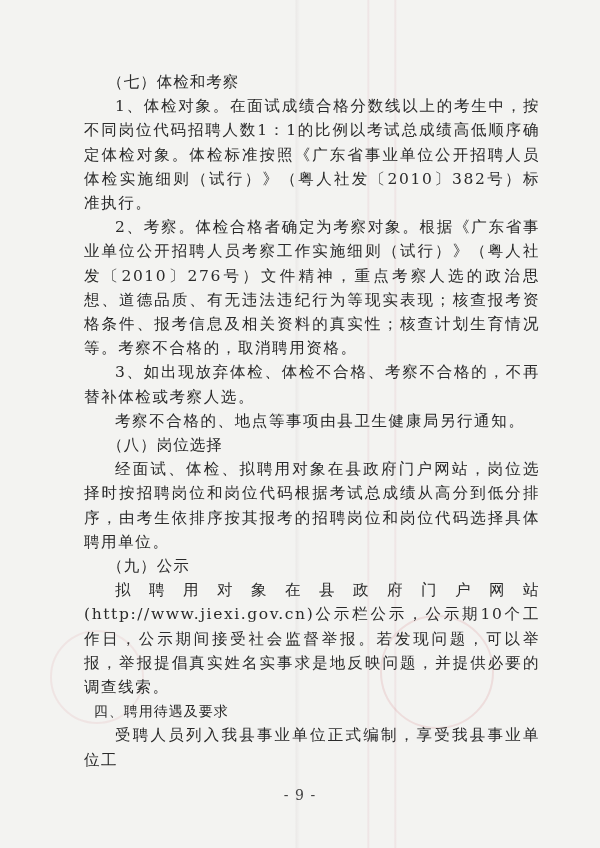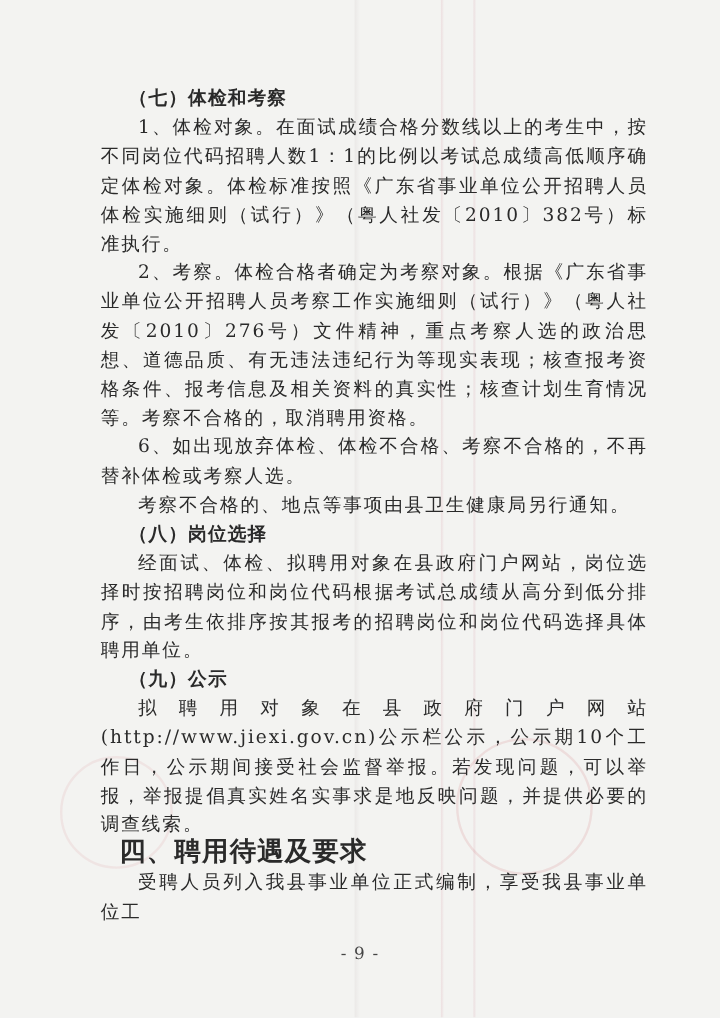--- a/index.html
+++ b/index.html
@@ -22,39 +22,39 @@
     position: absolute; border-radius: 50%;
     border: 2px solid rgba(210,120,130,0.18);
   }
   .stamp.right { left: 380px; top: 615px; width: 110px; height: 110px; }
   .stamp.left { left: 50px; top: 630px; width: 90px; height: 90px; border-color: rgba(210,120,130,0.12); }
   .content {
     position: absolute; left: 84px; top: 70px; width: 456px;
     font-size: 15.5px; line-height: 24.2px; letter-spacing: 1.6px;
   }
   .p { margin: 0; text-indent: 2em; text-align: justify; }
-  .h { margin: 0; font-family: "DejaVu Sans", "Liberation Sans", sans-serif; font-weight: bold; text-indent: 1.5em; letter-spacing: 1px; }
-  .h.section { text-indent: 0.7em; font-size: 22px; }
+  .h { margin: 0; font-family: "DejaVu Sans", "Liberation Sans", sans-serif; font-weight: normal; text-indent: 1.5em; letter-spacing: 1px; }
+  .h.section { text-indent: 0.7em; font-size: 14px; }
   .page-num {
     position: absolute; left: 0; width: 600px; top: 787px;
     text-align: center; font-size: 14px; letter-spacing: 1px; color: #444;
   }
 </style>
 </head>
 <body>
 
 <div class="page-bg"></div>
 <div class="stamp right"></div>
 <div class="stamp left"></div>
 
 <div class="content">
   <p class="h">（七）体检和考察</p>
   <p class="p">1、体检对象。在面试成绩合格分数线以上的考生中，按不同岗位代码招聘人数1：1的比例以考试总成绩高低顺序确定体检对象。体检标准按照《广东省事业单位公开招聘人员体检实施细则（试行）》（粤人社发〔2010〕382号）标准执行。</p>
   <p class="p">2、考察。体检合格者确定为考察对象。根据《广东省事业单位公开招聘人员考察工作实施细则（试行）》（粤人社发〔2010〕276号）文件精神，重点考察人选的政治思想、道德品质、有无违法违纪行为等现实表现；核查报考资格条件、报考信息及相关资料的真实性；核查计划生育情况等。考察不合格的，取消聘用资格。</p>
-  <p class="p">6、如出现放弃体检、体检不合格、考察不合格的，不再替补体检或考察人选。</p>
+  <p class="p">3、如出现放弃体检、体检不合格、考察不合格的，不再替补体检或考察人选。</p>
   <p class="p">考察不合格的、地点等事项由县卫生健康局另行通知。</p>
   <p class="h">（八）岗位选择</p>
   <p class="p">经面试、体检、拟聘用对象在县政府门户网站，岗位选择时按招聘岗位和岗位代码根据考试总成绩从高分到低分排序，由考生依排序按其报考的招聘岗位和岗位代码选择具体聘用单位。</p>
   <p class="h">（九）公示</p>
   <p class="p">拟聘用对象在县政府门户网站(http://www.jiexi.gov.cn)公示栏公示，公示期10个工作日，公示期间接受社会监督举报。若发现问题，可以举报，举报提倡真实姓名实事求是地反映问题，并提供必要的调查线索。</p>
   <p class="h section">四、聘用待遇及要求</p>
   <p class="p">受聘人员列入我县事业单位正式编制，享受我县事业单位工</p>
 </div>
 
 <div class="page-num">- 9 -</div>

